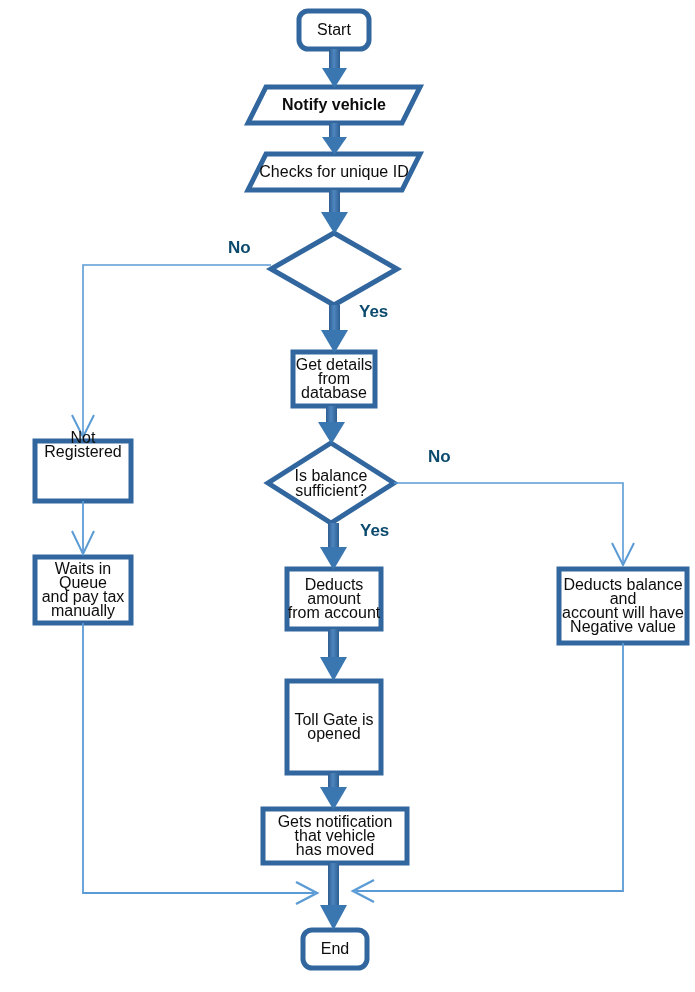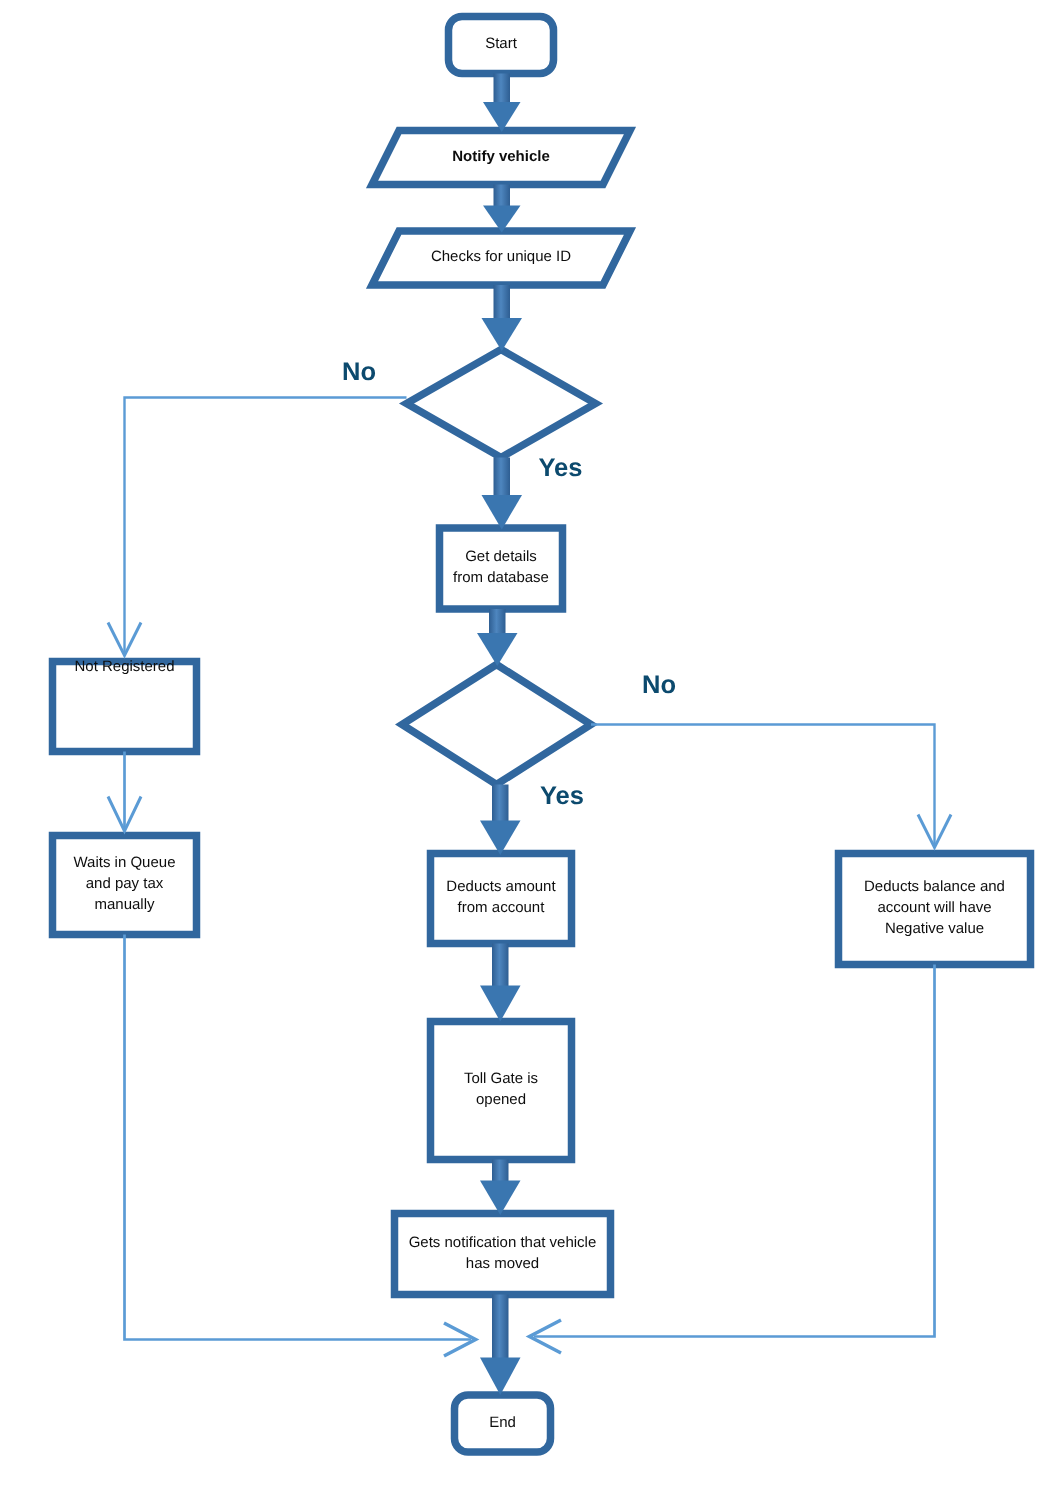--- a/index.html
+++ b/index.html
@@ -25,21 +25,21 @@
     height: 992px;
   }
   .node-label {
     position: absolute;
     display: flex;
     align-items: center;
     justify-content: center;
     text-align: center;
     color: #0d0d0d;
     font-family: "Liberation Sans", sans-serif;
-    font-size: 10px;
+    font-size: 16px;
     line-height: 14px;
     font-weight: 400;
     pointer-events: none;
     white-space: pre-line;
   }
   .branch-label {
     position: absolute;
     color: #0c4a6e;
     font-family: "Liberation Sans", sans-serif;
     font-size: 17px;
@@ -173,20 +173,22 @@
 
   <div class="node-label" style="left:293px; top:352px; width:82px; height:54px;">Get details
 from database</div>
 
   <div class="node-label" style="left:35px; top:415px; width:96px; height:60px;">Not Registered</div>
 
   <div class="node-label" style="left:35px; top:557px; width:96px; height:66px;">Waits in Queue
 and pay tax
 manually</div>
 
+  <div class="node-label" style="left:283px; top:460px; width:96px; height:46px; line-height:15px;">Is balance
+sufficient?</div>
 
   <div class="node-label" style="left:287px; top:569px; width:94px; height:60px;">Deducts amount
 from account</div>
 
   <div class="node-label" style="left:559px; top:569px; width:128px; height:74px;">Deducts balance and
 account will have
 Negative value</div>
 
   <div class="node-label" style="left:287px; top:681px; width:94px; height:92px;">Toll Gate is
 opened</div>

